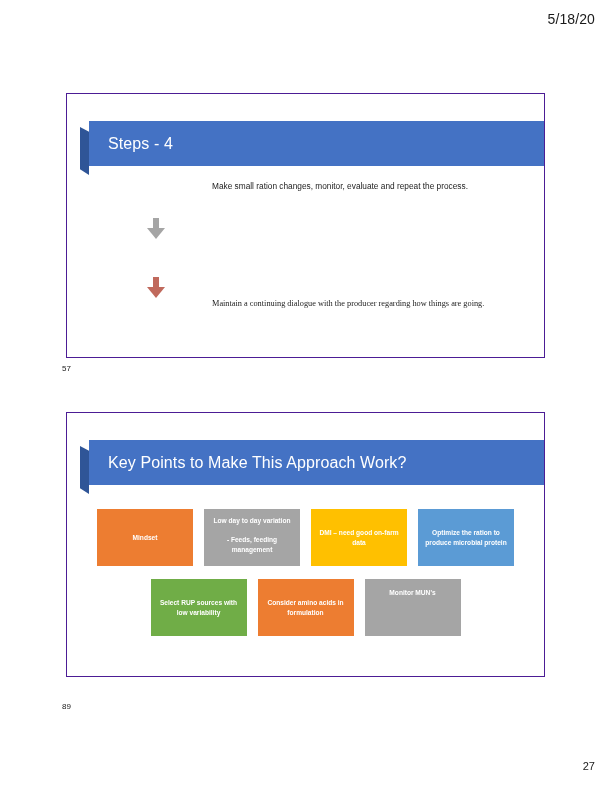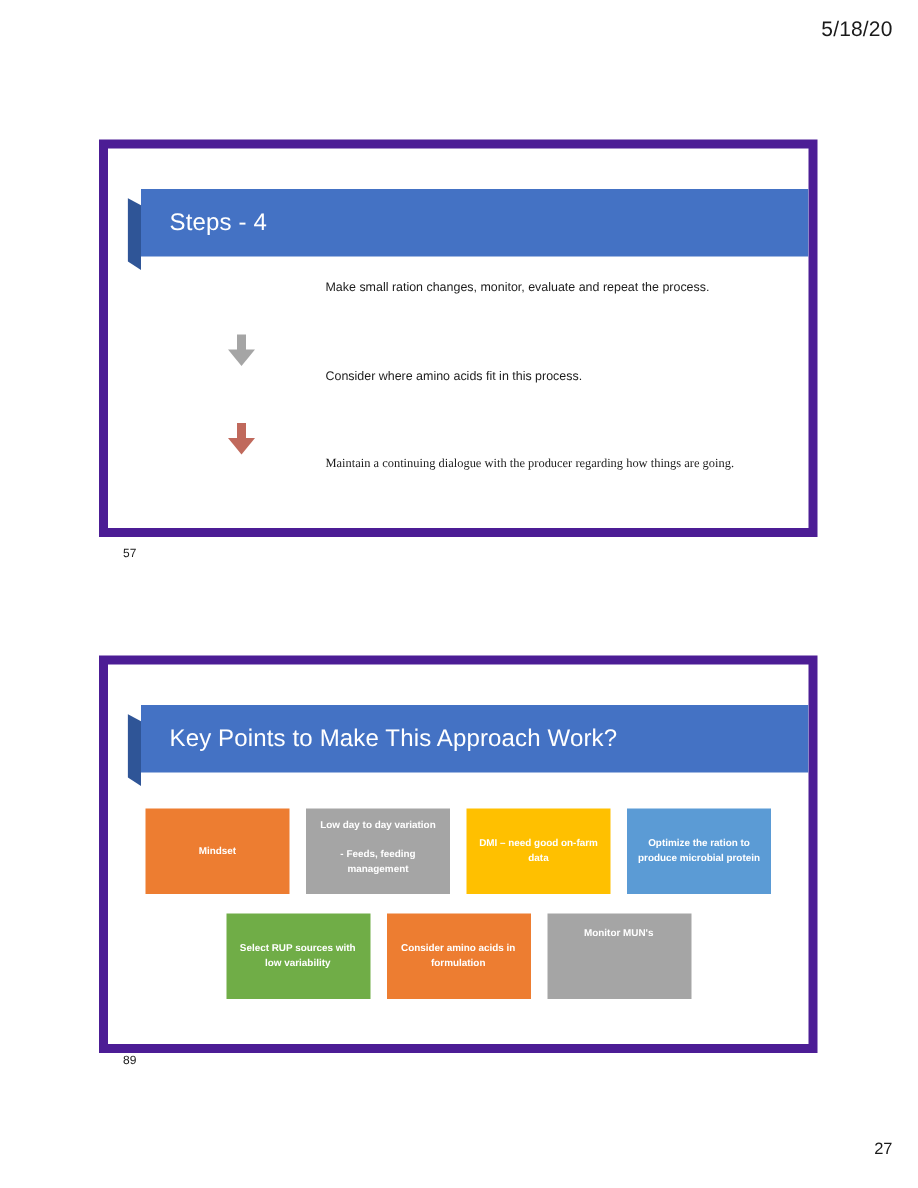--- a/index.html
+++ b/index.html
@@ -27,38 +27,38 @@
   }
   .page-number {
     position: absolute;
     bottom: 20px;
     right: 17px;
     font-size: 11px;
     color: #1a1a1a;
   }
   .slide-caption {
     position: absolute;
-    left: 82px;
+    left: 62px;
     font-size: 8px;
     color: #1a1a1a;
     text-align: right;
   }
 
   
   .slide {
     position: absolute;
     left: 66px;
     width: 479px;
     background: #ffffff;
-    border: 6px solid #4c1d95;
+    border: 1px solid #4c1d95;
     box-sizing: border-box;
     overflow: hidden;
   }
   #slide-1 { top: 93px;  height: 265px; }
-  #slide-2 { top: 437px; height: 265px; }
+  #slide-2 { top: 412px; height: 265px; }
 
   
   .ribbon {
     position: absolute;
     left: 22px;
     right: 0;
     height: 45px;
   }
   .ribbon-bar {
     position: absolute;
@@ -204,21 +204,20 @@
       <div class="step-label">Make</div>
       <div class="step-body">Make small ration changes, monitor, evaluate and repeat the process.</div>
       <div class="step-arrow" style="color:#a5a5a5">
         <div class="shaft" style="background:#a5a5a5"></div>
         <div class="head"></div>
       </div>
     </div>
 
     <div class="step-row">
       <div class="step-label">Consider</div>
-      <div class="step-body">Consider where amino acids fit in this process.</div>
       <div class="step-arrow" style="color:#c0695c">
         <div class="shaft" style="background:#c0695c"></div>
         <div class="head"></div>
       </div>
     </div>
 
     <div class="step-row">
       <div class="step-label">Maintain</div>
       <div class="step-body">Maintain a continuing dialogue with the producer regarding how things are going.</div>
     </div>

